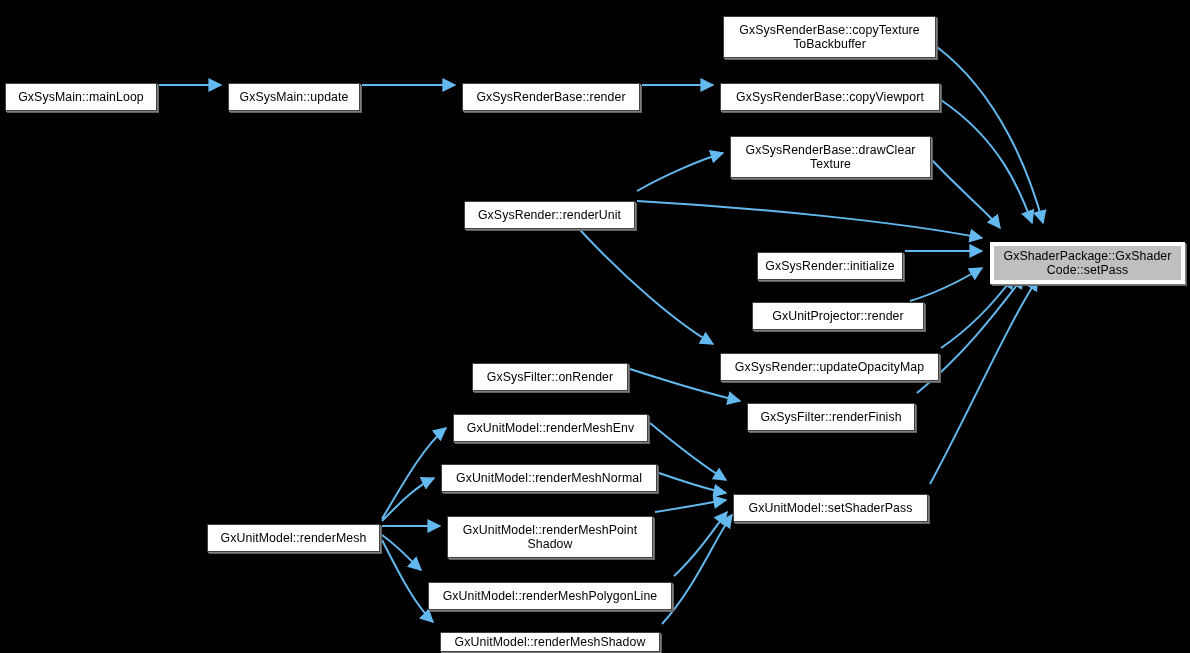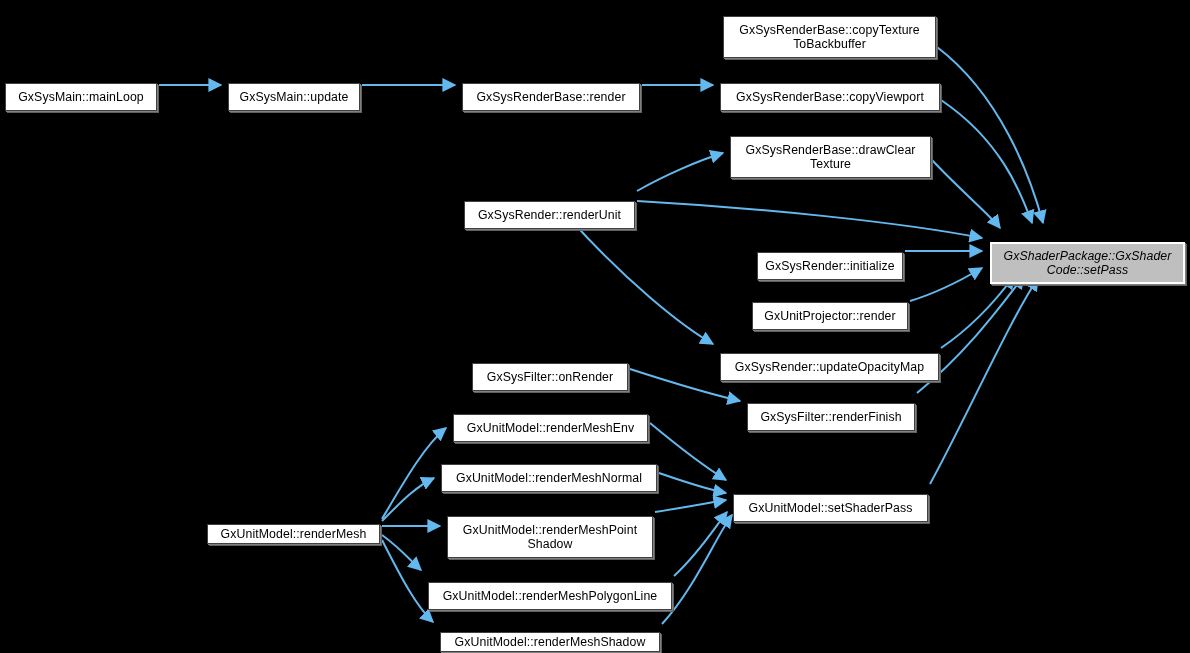--- a/index.html
+++ b/index.html
@@ -36,22 +36,21 @@
     color: #000000;
     font-size: 12.3px;
     line-height: 14px;
     letter-spacing: 0.1px;
     white-space: pre-line;
     z-index: 5;
     margin-top: 12px;
   }
   .node.highlight {
     background: #bfbfbf;
-    border: 2px solid #ffffff;
-    font-style: italic;
+    border: 4px solid #ffffff;
   }
   .node .label {
     display: block;
     width: 100%;
     padding: 0 3px;
     box-sizing: border-box;
   }
 </style>
 </head>
 <body>
@@ -97,26 +96,26 @@
       <div class="node" style="left: 462px; top: 71px; width: 178px; height: 28px;"><span class="label">GxSysRenderBase::render</span></div>
       <div class="node" style="left: 723px; top: 4px; width: 213px; height: 42px;"><span class="label">GxSysRenderBase::copyTexture
 ToBackbuffer</span></div>
       <div class="node" style="left: 720px; top: 71px; width: 220px; height: 28px;"><span class="label">GxSysRenderBase::copyViewport</span></div>
       <div class="node" style="left: 730px; top: 124px; width: 201px; height: 42px;"><span class="label">GxSysRenderBase::drawClear
 Texture</span></div>
       <div class="node" style="left: 464px; top: 189px; width: 171px; height: 28px;"><span class="label">GxSysRender::renderUnit</span></div>
       <div class="node highlight" style="left: 990px; top: 230px; width: 195px; height: 42px;"><span class="label">GxShaderPackage::GxShader
 Code::setPass</span></div>
       <div class="node" style="left: 757px; top: 240px; width: 146px; height: 28px;"><span class="label">GxSysRender::initialize</span></div>
-      <div class="node" style="left: 752px; top: 290px; width: 156px; height: 28px;"><span class="label">GxUnitProjector::render</span></div>
+      <div class="node" style="left: 752px; top: 290px; width: 172px; height: 28px;"><span class="label">GxUnitProjector::render</span></div>
       <div class="node" style="left: 720px; top: 341px; width: 219px; height: 28px;"><span class="label">GxSysRender::updateOpacityMap</span></div>
       <div class="node" style="left: 472px; top: 351px; width: 156px; height: 28px;"><span class="label">GxSysFilter::onRender</span></div>
       <div class="node" style="left: 747px; top: 391px; width: 168px; height: 28px;"><span class="label">GxSysFilter::renderFinish</span></div>
       <div class="node" style="left: 453px; top: 402px; width: 195px; height: 28px;"><span class="label">GxUnitModel::renderMeshEnv</span></div>
       <div class="node" style="left: 441px; top: 452px; width: 216px; height: 28px;"><span class="label">GxUnitModel::renderMeshNormal</span></div>
       <div class="node" style="left: 733px; top: 482px; width: 195px; height: 28px;"><span class="label">GxUnitModel::setShaderPass</span></div>
-      <div class="node" style="left: 207px; top: 512px; width: 173px; height: 20px;"><span class="label">GxUnitModel::renderMesh</span></div>
+      <div class="node" style="left: 207px; top: 512px; width: 173px; height: 28px;"><span class="label">GxUnitModel::renderMesh</span></div>
       <div class="node" style="left: 447px; top: 504px; width: 206px; height: 42px;"><span class="label">GxUnitModel::renderMeshPoint
 Shadow</span></div>
       <div class="node" style="left: 428px; top: 570px; width: 244px; height: 28px;"><span class="label">GxUnitModel::renderMeshPolygonLine</span></div>
       <div class="node" style="left: 440px; top: 620px; width: 220px; height: 20px;"><span class="label">GxUnitModel::renderMeshShadow</span></div>
     </div>
 </div>
 
 </body></html>

